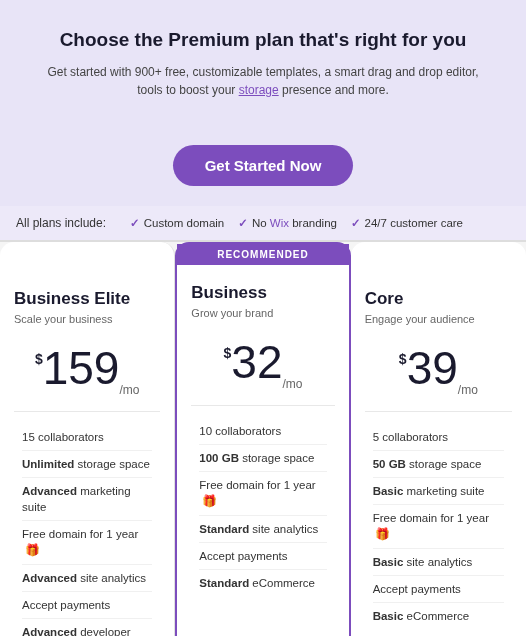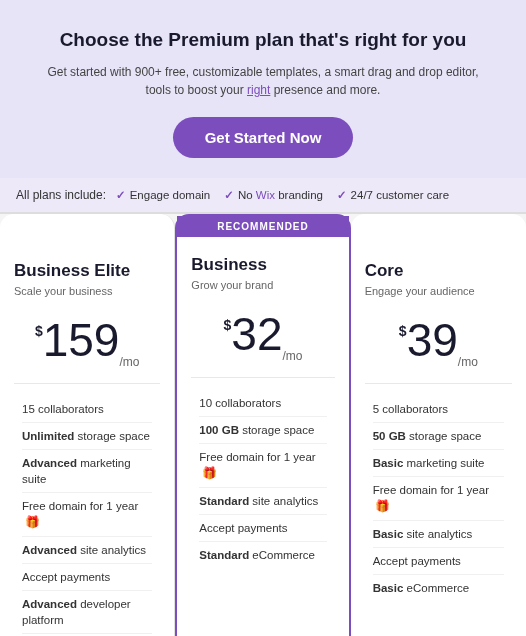--- a/index.html
+++ b/index.html
@@ -35,34 +35,35 @@
     .cta-button {
       background: #7c4dbd;
       color: white;
       border: none;
       border-radius: 25px;
       padding: 12px 32px;
       font-size: 15px;
       font-weight: 600;
       cursor: pointer;
       display: inline-block;
+      margin-top: 28px;
     }
     .plans-includes {
       background: #ede9f9;
       display: flex;
       align-items: center;
       padding: 10px 16px;
       font-size: 12px;
       gap: 0;
       border-bottom: 1px solid #ddd;
     }
     .plans-includes-label {
       color: #333;
       font-weight: 500;
-      margin-right: 10px;
+      margin-right: 24px;
       white-space: nowrap;
     }
     .include-item {
       display: flex;
       align-items: center;
       gap: 4px;
       color: #333;
       margin-right: 14px;
       white-space: nowrap;
       font-size: 11.5px;
@@ -173,30 +174,30 @@
     .non-featured-header {
       height: 29px;
     }
   </style>
 </head>
 <body>
 
 <div class="header-section">
   <h1 class="header-title">Choose the Premium plan that's right for you</h1>
   <p class="header-subtitle">
-    Get started with 900+ free, customizable templates, a smart drag and drop editor, tools to boost your <span class="highlight">right</span> presence and more.
+    Get started with 900+ free, customizable templates, a smart drag and drop editor, tools to boost your <span class="highlight">storage</span> presence and more.
   </p>
   <button class="cta-button">Get Started Now</button>
 </div>
 
 <div class="plans-includes">
   <span class="plans-includes-label">All plans include:</span>
   <span class="include-item">
     <span class="check">✓</span>
-    <span>Engage domain</span>
+    <span>Custom domain</span>
   </span>
   <span class="include-item">
     <span class="check">✓</span>
     <span>No <span class="wix-highlight">Wix</span> branding</span>
   </span>
   <span class="include-item">
     <span class="check">✓</span>
     <span>24/7 customer care</span>
   </span>
 </div>

